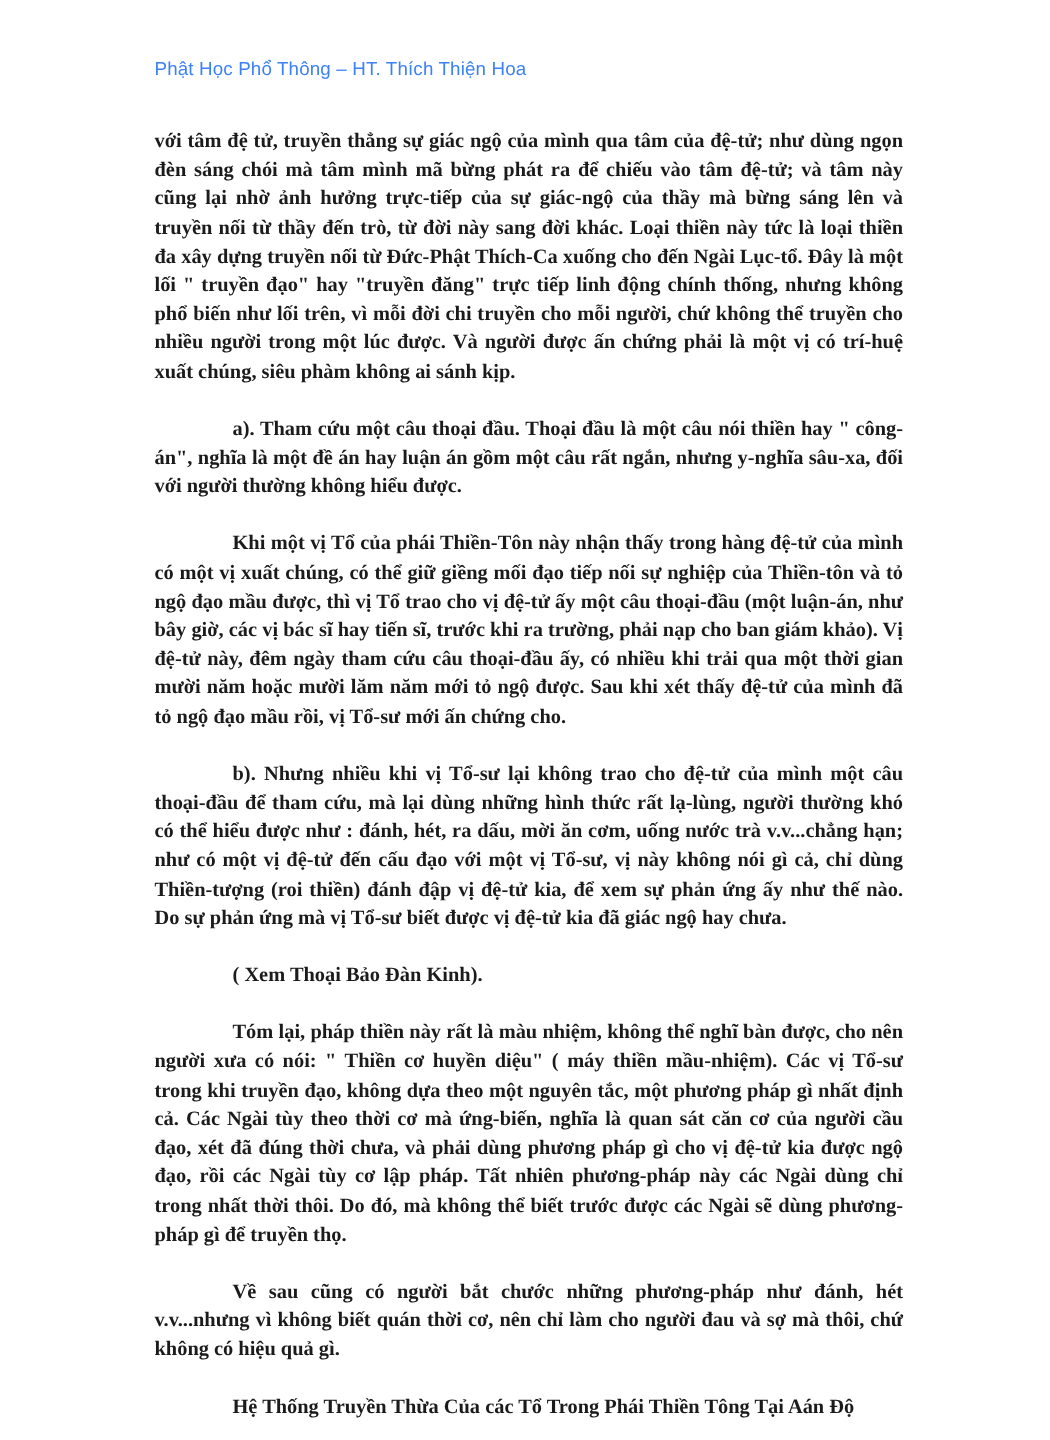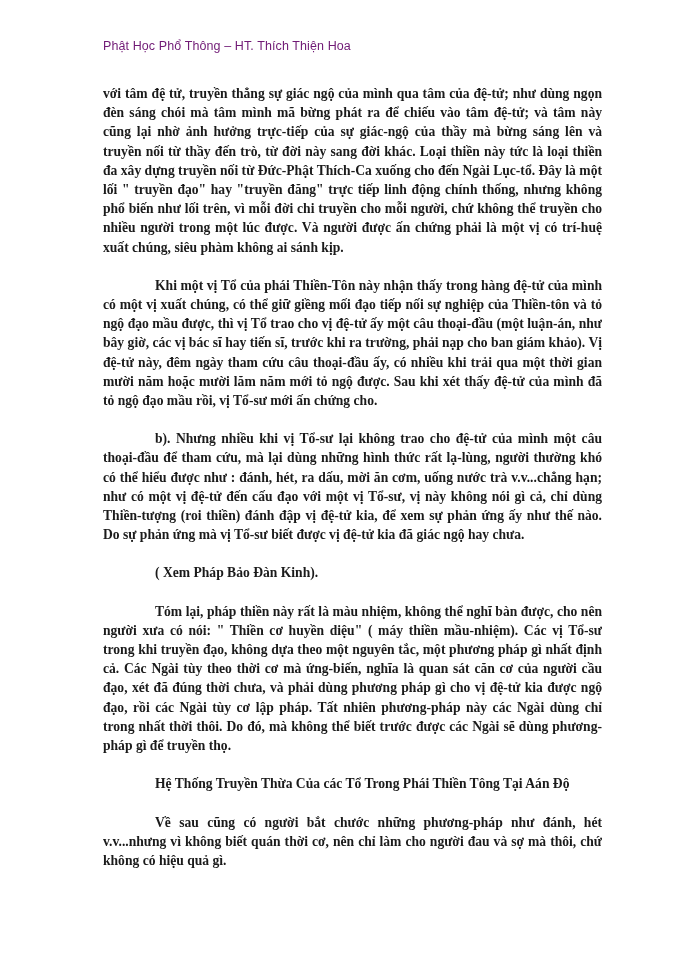--- a/index.html
+++ b/index.html
@@ -46,26 +46,27 @@
   }
   .doc-body p.no-indent {
     text-indent: 0;
   }
 </style>
 </head>
 <body>
 
 <div class="page">
 
-  <div class="header-title" style="color: #701a75;">Phật Học Phổ Thông – HT. Thích Thiện Hoa</div>
+  <div class="header-title" style="color: #3b82f6;">Phật Học Phổ Thông – HT. Thích Thiện Hoa</div>
 
   <div class="doc-body" style="color: rgb(27, 27, 27);">
     <p class="no-indent">với tâm đệ tử, truyền thẳng sự giác ngộ của mình qua tâm của đệ-tử; như dùng ngọn đèn sáng chói mà tâm mình mã bừng phát ra để chiếu vào tâm đệ-tử; và tâm này cũng lại nhờ ảnh hưởng trực-tiếp của sự giác-ngộ của thầy mà bừng sáng lên và truyền nối từ thầy đến trò, từ đời này sang đời khác. Loại thiền này tức là loại thiền đa xây dựng truyền nối từ Đức-Phật Thích-Ca xuống cho đến Ngài Lục-tổ. Đây là một lối " truyền đạo" hay "truyền đăng" trực tiếp linh động chính thống, nhưng không phổ biến như lối trên, vì mỗi đời chi truyền cho mỗi người, chứ không thể truyền cho nhiều người trong một lúc được. Và người được ấn chứng phải là một vị có trí-huệ xuất chúng, siêu phàm không ai sánh kịp.</p>
+    <p>a). Tham cứu một câu thoại đầu. Thoại đầu là một câu nói thiền hay " công-án", nghĩa là một đề án hay luận án gồm một câu rất ngắn, nhưng y-nghĩa sâu-xa, đối với người thường không hiểu được.</p>
     <p>Khi một vị Tổ của phái Thiền-Tôn này nhận thấy trong hàng đệ-tử của mình có một vị xuất chúng, có thể giữ giềng mối đạo tiếp nối sự nghiệp của Thiền-tôn và tỏ ngộ đạo mầu được, thì vị Tổ trao cho vị đệ-tử ấy một câu thoại-đầu (một luận-án, như bây giờ, các vị bác sĩ hay tiến sĩ, trước khi ra trường, phải nạp cho ban giám khảo). Vị đệ-tử này, đêm ngày tham cứu câu thoại-đầu ấy, có nhiều khi trải qua một thời gian mười năm hoặc mười lăm năm mới tỏ ngộ được. Sau khi xét thấy đệ-tử của mình đã tỏ ngộ đạo mầu rồi, vị Tổ-sư mới ấn chứng cho.</p>
     <p>b). Nhưng nhiều khi vị Tổ-sư lại không trao cho đệ-tử của mình một câu thoại-đầu để tham cứu, mà lại dùng những hình thức rất lạ-lùng, người thường khó có thể hiểu được như : đánh, hét, ra dấu, mời ăn cơm, uống nước trà v.v...chẳng hạn; như có một vị đệ-tử đến cấu đạo với một vị Tổ-sư, vị này không nói gì cả, chỉ dùng Thiền-tượng (roi thiền) đánh đập vị đệ-tử kia, để xem sự phản ứng ấy như thế nào. Do sự phản ứng mà vị Tổ-sư biết được vị đệ-tử kia đã giác ngộ hay chưa.</p>
-    <p>( Xem Pháp Bảo Đàn Kinh).</p>
+    <p>( Xem Thoại Bảo Đàn Kinh).</p>
     <p>Tóm lại, pháp thiền này rất là màu nhiệm, không thể nghĩ bàn được, cho nên người xưa có nói: " Thiền cơ huyền diệu" ( máy thiền mầu-nhiệm). Các vị Tổ-sư trong khi truyền đạo, không dựa theo một nguyên tắc, một phương pháp gì nhất định cả. Các Ngài tùy theo thời cơ mà ứng-biến, nghĩa là quan sát căn cơ của người cầu đạo, xét đã đúng thời chưa, và phải dùng phương pháp gì cho vị đệ-tử kia được ngộ đạo, rồi các Ngài tùy cơ lập pháp. Tất nhiên phương-pháp này các Ngài dùng chỉ trong nhất thời thôi. Do đó, mà không thể biết trước được các Ngài sẽ dùng phương-pháp gì để truyền thọ.</p>
+    <p>Về sau cũng có người bắt chước những phương-pháp như đánh, hét v.v...nhưng vì không biết quán thời cơ, nên chỉ làm cho người đau và sợ mà thôi, chứ không có hiệu quả gì.</p>
     <p>Hệ Thống Truyền Thừa Của các Tổ Trong Phái Thiền Tông Tại Aán Độ</p>
-    <p>Về sau cũng có người bắt chước những phương-pháp như đánh, hét v.v...nhưng vì không biết quán thời cơ, nên chỉ làm cho người đau và sợ mà thôi, chứ không có hiệu quả gì.</p>
 
   </div>
 
 </div>
 
 </body></html>

